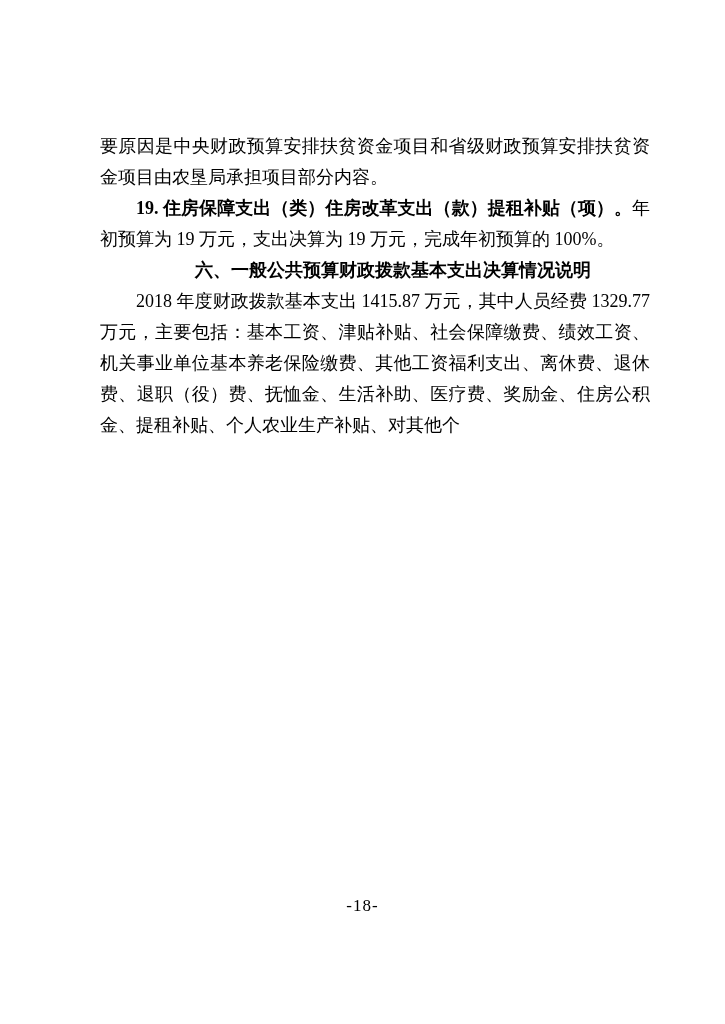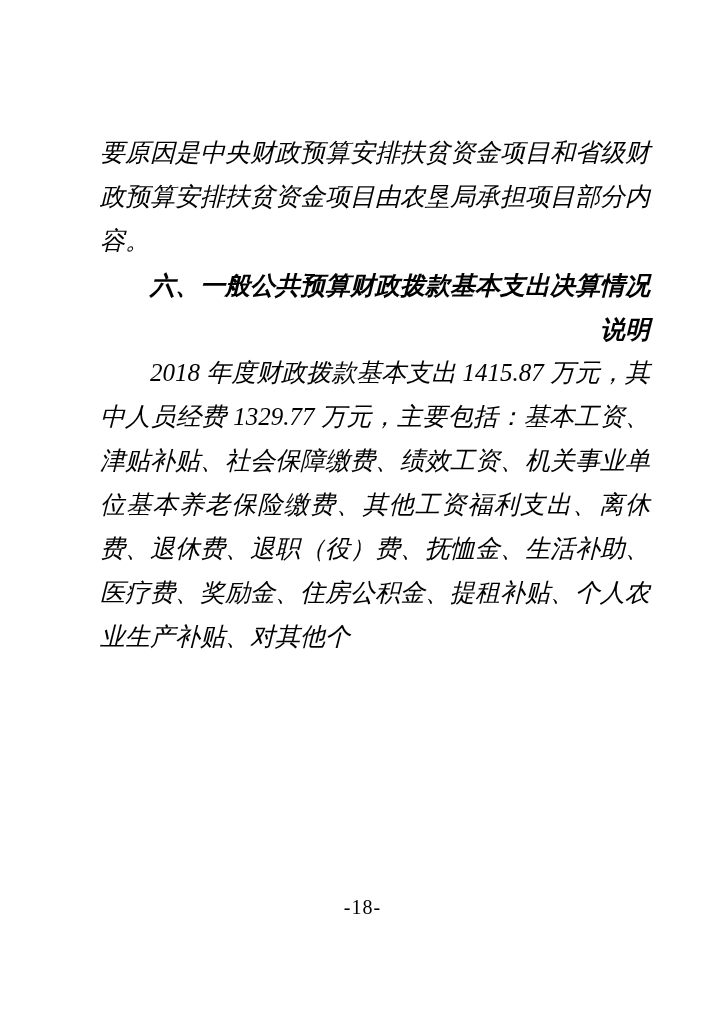--- a/index.html
+++ b/index.html
@@ -18,62 +18,62 @@
   .page {
     position: absolute;
     inset: 0;
     background: #ffffff;
   }
   .content {
     position: absolute;
     left: 100px;
     top: 131px;
     width: 550px;
-    font-size: 25px;
-    line-height: 44px;
+    font-size: 18px;
+    line-height: 31px;
     text-align: justify;
-    font-style: italic;
   }
   .content p {
     margin: 0;
     padding: 0;
   }
   .indent {
     text-indent: 2em;
   }
   .lead {
     font-weight: bold;
   }
   .section-heading {
     font-weight: bold;
     font-family: "Liberation Sans", "DejaVu Sans", sans-serif;
-    text-align: right;
+    text-align: center;
   }
   .footer {
     position: absolute;
     left: 0;
     right: 0;
     top: 896px;
     text-align: center;
-    font-size: 20px;
+    font-size: 17px;
     letter-spacing: 1px;
     font-family: "Liberation Serif", "DejaVu Serif", serif;
   }
 </style>
 </head>
 <body>
 
 <div class="page">
   <div class="content">
 
     <p>要原因是中央财政预算安排扶贫资金项目和省级财政预算安排扶贫资金项目由农垦局承担项目部分内容。</p>
 
 
 
 
+    <p class="indent"><span class="lead">19. 住房保障支出（类）住房改革支出（款）提租补贴（项）。</span><span>年初预算为 19 万元，支出决算为 19 万元，完成年初预算的 100%。</span></p>
 
     <p class="indent section-heading">六、一般公共预算财政拨款基本支出决算情况说明</p>
 
     <p class="indent">2018 年度财政拨款基本支出 1415.87 万元，其中人员经费 1329.77 万元，主要包括：基本工资、津贴补贴、社会保障缴费、绩效工资、机关事业单位基本养老保险缴费、其他工资福利支出、离休费、退休费、退职（役）费、抚恤金、生活补助、医疗费、奖励金、住房公积金、提租补贴、个人农业生产补贴、对其他个</p>
 
   </div>
 
   <div class="footer">-18-</div>
 </div>
 

